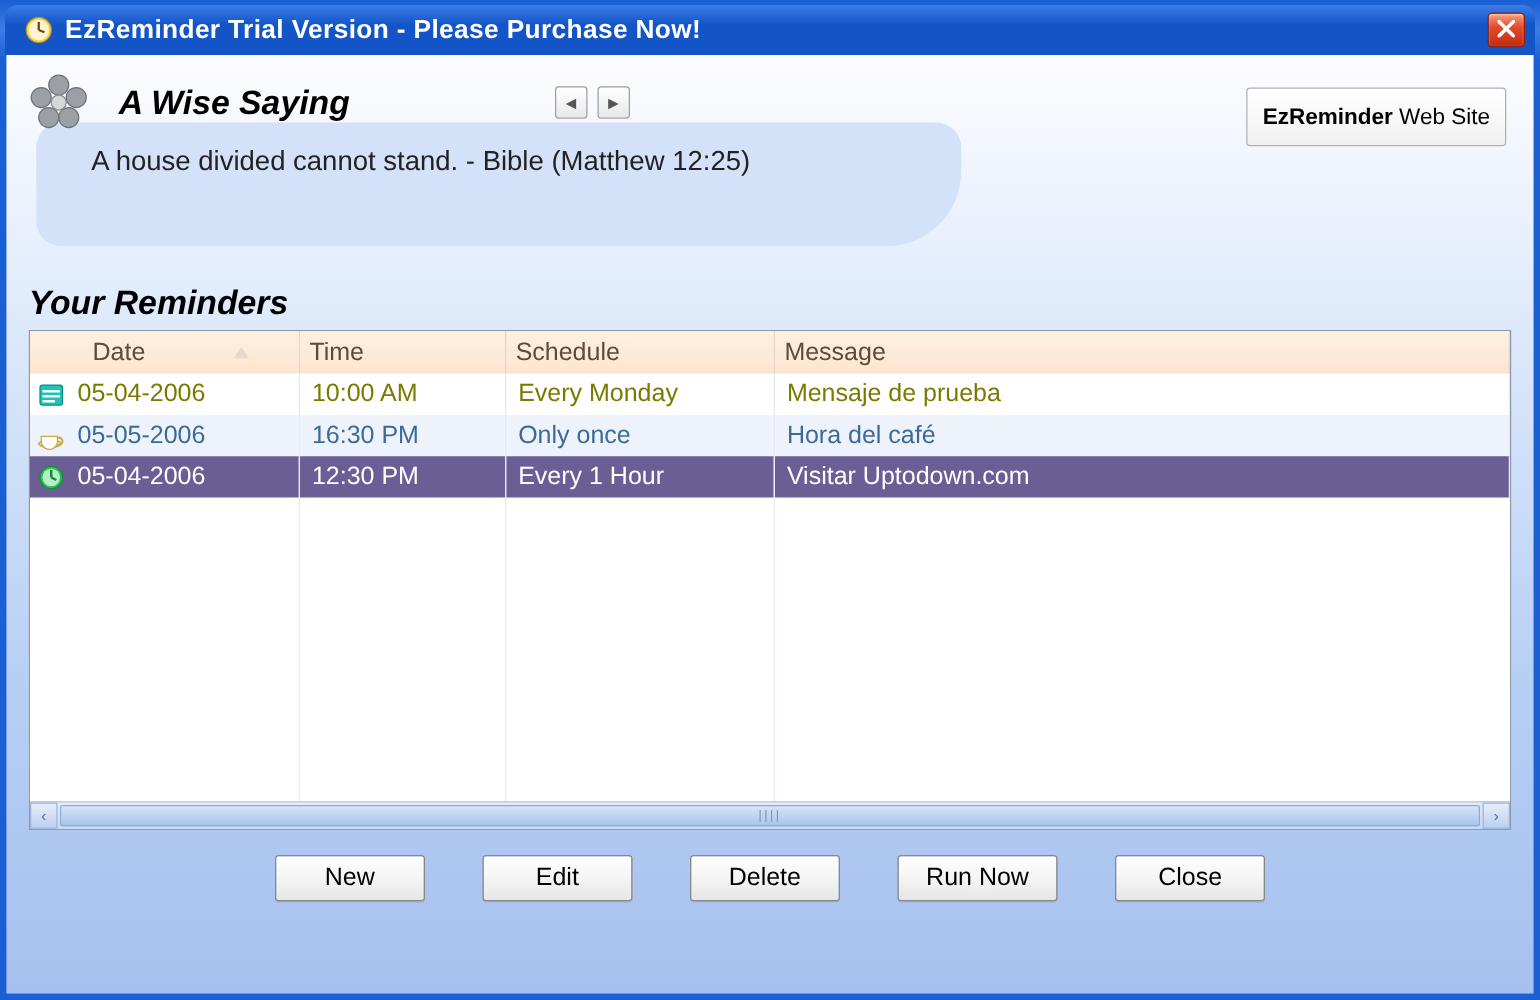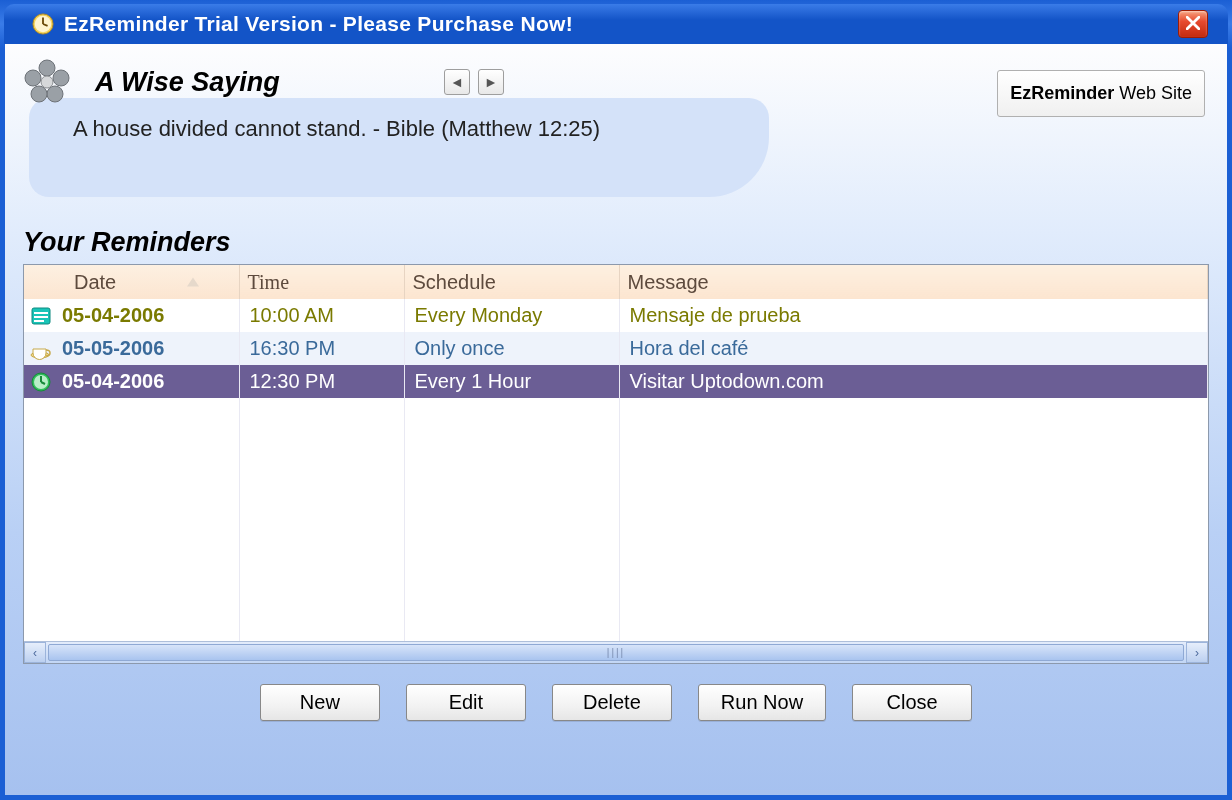--- a/index.html
+++ b/index.html
@@ -15,21 +15,21 @@
   height: 800px;
   background: linear-gradient(to bottom, #1b5fd4 0%, #3a7ce8 3%, #1b5fd4 6%, #1b5fd4 100%);
   padding: 4px;
   position: relative;
 }
 .titlebar {
   height: 40px;
   background: linear-gradient(to bottom, #3a7ce8 0%, #1354c7 40%, #1354c7 100%);
   display: flex;
   align-items: center;
-  padding: 0 20px;
+  padding: 0 8px;
   color: #fff;
   font-weight: bold;
   font-size: 21px;
   letter-spacing: 0.3px;
   border-radius: 10px 10px 0 0;
   justify-content: center;
 }
 .titlebar-icon {
   width: 22px; height: 22px;
   margin-right: 10px;
@@ -141,21 +141,21 @@
   background: linear-gradient(to bottom, #fdf0e1, #fce5d0);
   color: #5d4a3d;
   font-weight: normal;
   font-size: 20px;
   padding: 4px 8px;
   border-right: 1px solid #e7d4c2;
   text-align: left;
   height: 34px;
 }
 .grid .col-date { width: 215px; padding-left: 50px; position:relative;margin-top:36px;}
-.grid .col-time { width: 165px; font-family: Liberation Serif, serif; }
+.grid .col-time { width: 165px; }
 .grid .col-schedule { width: 215px; }
 .grid .col-message { }
 .sort-indicator {
   position: absolute;
   right: 40px;
   top: 50%;
   transform: translateY(-50%);
   width: 0; height: 0;
   border-left: 6px solid transparent;
   border-right: 6px solid transparent;
@@ -164,21 +164,21 @@
 .grid tbody td {
   font-size: 20px;
   padding: 4px 10px;
   height: 33px;
   border-right: 1px solid #e9e9f3;
   white-space: nowrap;
 }
 .grid tbody tr.r0 td { color: #7a7a00; }
 .grid tbody tr.r1 td { background: #eef3fb; color: #3a6a9a; }
 .grid tbody tr.r2 td { background: #6b5e95; color: #fff; }
-.grid tbody td:first-child { padding-left: 38px; position: relative; font-weight: bold; }
+.grid tbody td:first-child { padding-left: 38px; position: relative; }
 .row-icon {
   position: absolute;
   left: 6px; top: 50%;
   transform: translateY(-50%);
   width: 22px; height: 22px;
 }
 .grid-vsep1, .grid-vsep2, .grid-vsep3 {
   position: absolute;
   top:34px; bottom:22px;
   width:1px;
@@ -216,21 +216,21 @@
 .hscroll .thumb {
   position:absolute;
   left:2px; right:2px; top:2px; bottom:2px;
   background: linear-gradient(to bottom, #d7e4f9, #a9c4ef);
   border:1px solid #8fa9d4;
   border-radius:2px;
 }
 .button-row {
   display:flex;
   justify-content:center;
-  gap: 26px;
+  gap: 46px;
   margin-top: 20px;
 }
 .action-btn {
   min-width: 120px;
   padding: 6px 22px;
   background: linear-gradient(to bottom, #fff, #f2f2f2 60%, #e6e6e6);
   border: 1px solid #888;
   border-radius: 3px;
   font-size: 20px;
   color:#000;

